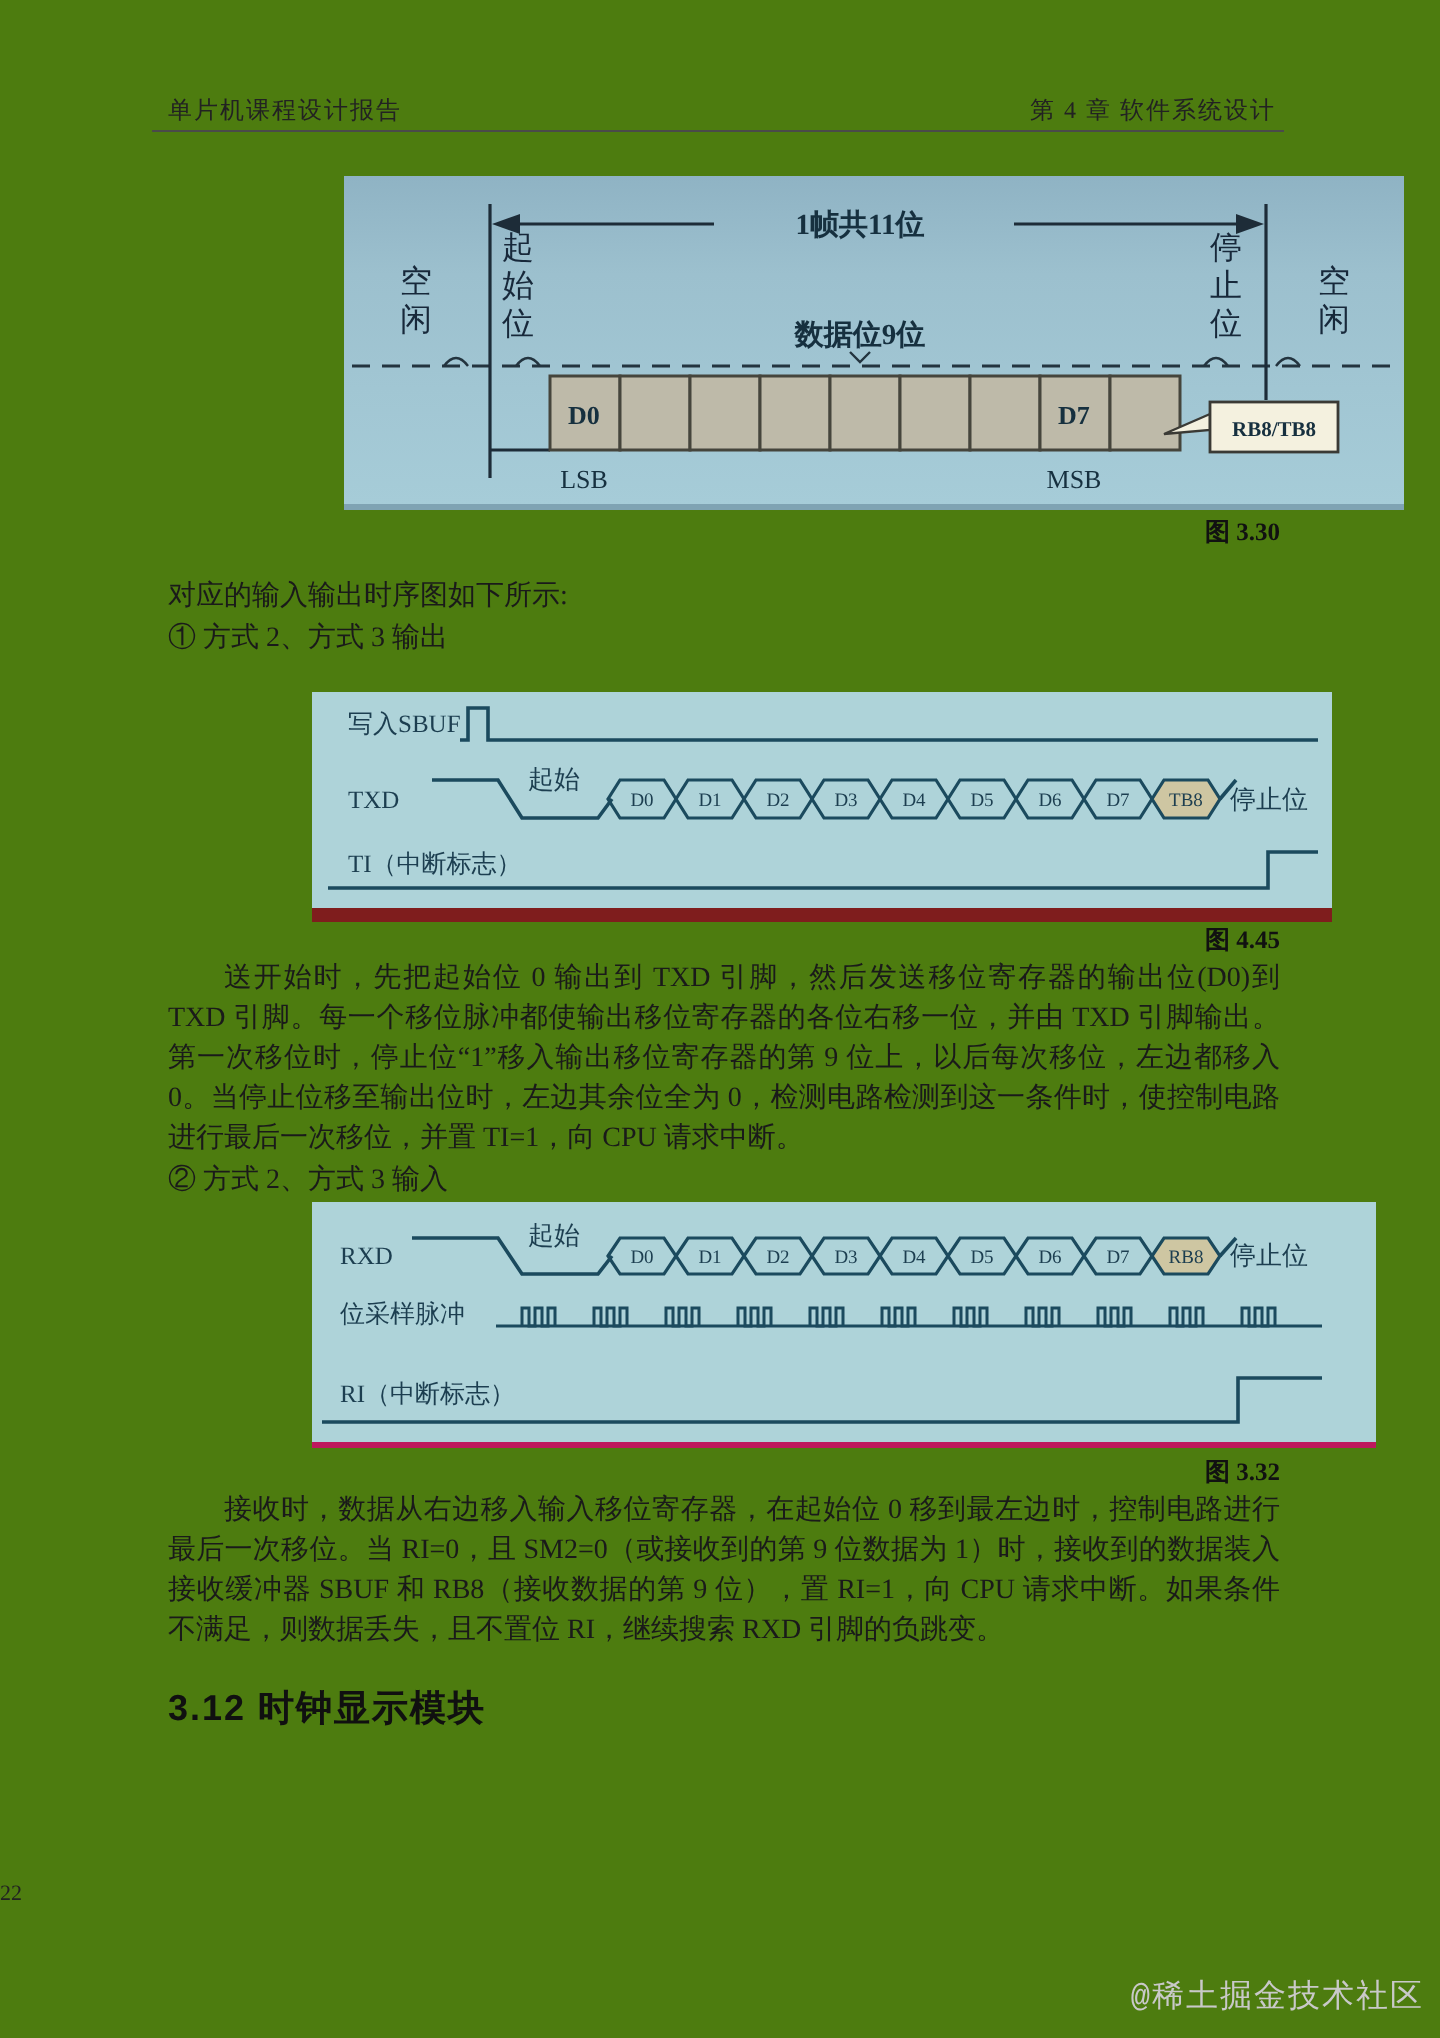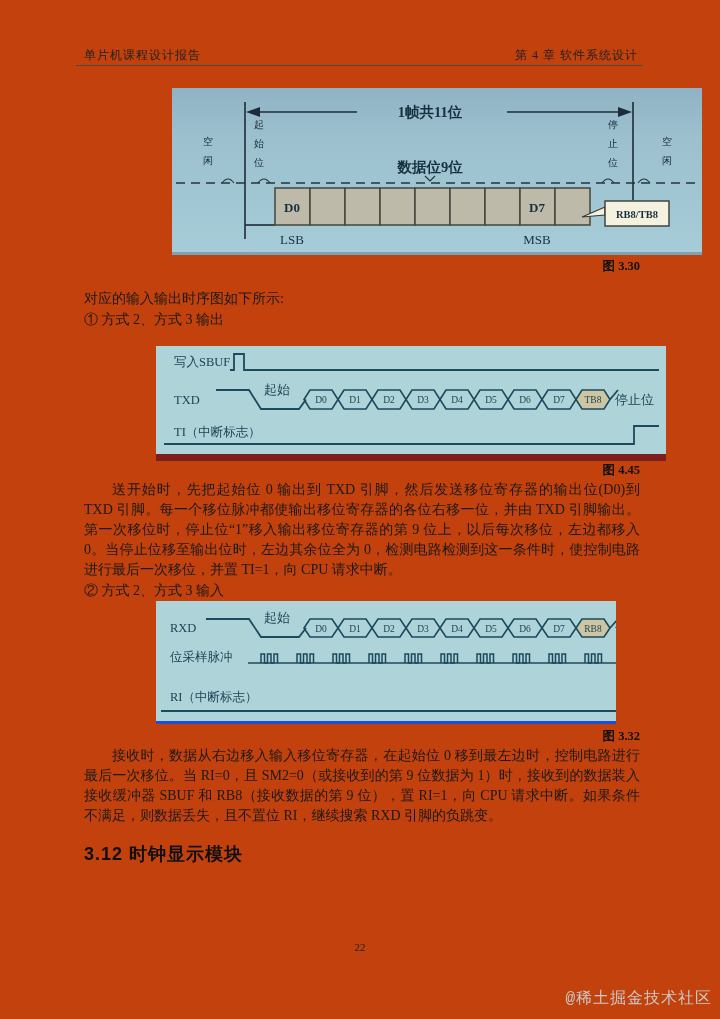--- a/index.html
+++ b/index.html
@@ -1,47 +1,47 @@
 <!DOCTYPE html>
 <html><head>
 <meta charset="utf-8">
 <style>
   html,body{margin:0;padding:0;}
   body{background:#e9e9e9;font-family:"Liberation Serif","DejaVu Serif",serif;}
-  #page{position:relative;width:720px;height:1019px;background:#c2410c;margin:0 auto;overflow:hidden;}
+  #page{position:relative;width:720px;height:1019px;background:#4d7c0f;margin:0 auto;overflow:hidden;}
 
   
   .hdr{position:absolute;top:47px;font-size:12px;color:#222;letter-spacing:1px;}
   #hdr-left{left:84px;}
   #hdr-right{right:82px;}
   #hdr-rule{position:absolute;left:76px;top:65px;width:566px;height:0;border-top:1.5px solid #4a4a4a;}
 
   
   .fig{position:absolute;overflow:hidden;margin-left:44px;}
   #fig330{left:128px;top:88px;width:530px;height:164px;background:linear-gradient(180deg,#8fb3c4 0%,#9cc0ce 30%,#a6ccd8 100%);border-bottom:3px solid #7fa3b3;}
   #fig331{left:112px;top:346px;width:510px;height:108px;background:#aed3d9;border-bottom:7px solid #7f1d1d;}
-  #fig332{left:112px;top:601px;width:460px;height:120px;background:#aed3d9;border-bottom:3px solid #1d4ed8;}
+  #fig332{left:112px;top:601px;width:532px;height:120px;background:#aed3d9;border-bottom:3px solid #be185d;}
   .fig svg{display:block;}
   svg text{font-family:"Liberation Serif","DejaVu Serif",serif;fill:#16303f;}
   .tealtext{fill:#1c3e50;}
 
-  .vlabel{position:absolute;width:16px;font-size:10px;line-height:19px;color:#17283a;
-          word-break:break-all;text-align:center;}
+  .vlabel{position:absolute;width:16px;font-size:16px;line-height:19px;color:#17283a;
+          word-break:break-all;text-align:right;}
 
   .caption{position:absolute;left:84px;width:556px;text-align:right;font-size:12.5px;
            font-weight:600;color:#111;}
 
   
   .bodytext{position:absolute;left:84px;width:556px;font-size:14px;line-height:20px;color:#1a1a1a;}
   .para{text-align:justify;text-align-last:left;text-indent:2em;}
 
   #section-heading{position:absolute;left:84px;top:842px;font-family:"Liberation Sans","DejaVu Sans",sans-serif;
                    font-weight:bold;font-size:18px;color:#101010;letter-spacing:1px;text-align:center;}
 
-  #page-number{position:absolute;left:0;top:941px;width:720px;text-align:center;font-size:11px;color:#222;}
+  #page-number{position:absolute;left:0;top:941px;width:720px;font-size:11px;color:#222;}
   #watermark{position:absolute;right:8px;top:988px;font-size:16px;color:#c9c9c9;
              font-family:Liberation Mono, monospace;letter-spacing:1px;text-align:right;}
 </style>
 </head>
 <body>
 
 <div id="page">
 
   <div class="hdr" id="hdr-left">单片机课程设计报告</div>
   <div class="hdr" id="hdr-right">第 4 章  软件系统设计</div>

